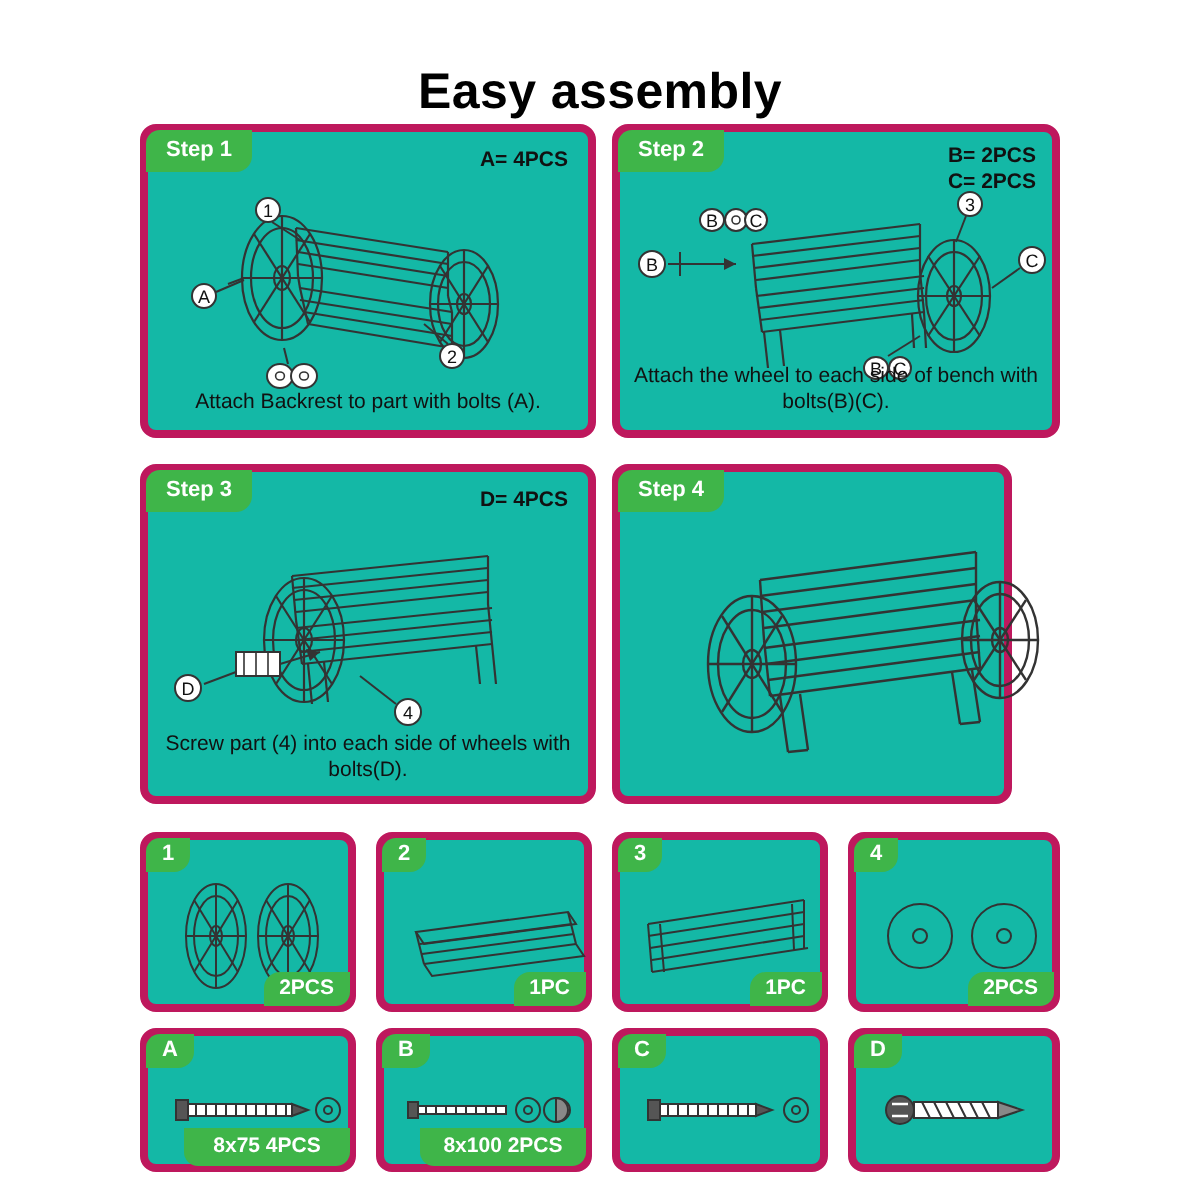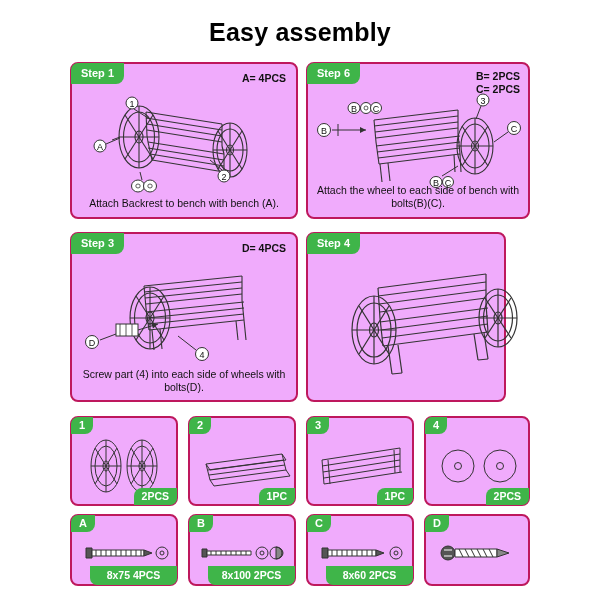--- a/index.html
+++ b/index.html
@@ -11,30 +11,30 @@
     overflow:hidden;
     position:relative;
   }
   .page{position:relative;width:600px;height:600px;}
 
   .title{
     text-align:center;
     font-size:25px;
     font-weight:bold;
     letter-spacing:.2px;
-    padding-top:18px;
+    padding-top:32px;
     color:#000;
   }
 
   
   .card{
     position:absolute;
-    border:2px solid #be185d;
+    border:4px solid #be185d;
     border-radius:8px;
-    background:#f0abfc;
+    background:#14b8a6;
     box-sizing:border-box;
   }
   .step-tab{
     position:absolute;
     top:-1px;left:-1px;
     background:#3fb549;
     color:#fff;
     font-size:11px;
     font-weight:bold;
     padding:4px 10px 5px 10px;
@@ -171,25 +171,25 @@
 
       <g>
         <ellipse cx="66" cy="98" rx="6.5" ry="6" fill="#fff" stroke="#333" stroke-width="1"></ellipse>
         <ellipse cx="66" cy="98" rx="2.2" ry="2" fill="none" stroke="#333" stroke-width=".8"></ellipse>
         <ellipse cx="78" cy="98" rx="6.5" ry="6" fill="#fff" stroke="#333" stroke-width="1"></ellipse>
         <ellipse cx="78" cy="98" rx="2.2" ry="2" fill="none" stroke="#333" stroke-width=".8"></ellipse>
         <line x1="70" y1="92" x2="68" y2="84" stroke="#333" stroke-width="1"></line>
       </g>
     </svg>
 
-    <div class="caption">Attach Backrest to bench with bench (A).</div>
+    <div class="caption">Attach Backrest to part with bolts (A).</div>
   </div>
 
   <div class="card" id="step2">
-    <div class="step-tab">Step 6</div>
+    <div class="step-tab">Step 2</div>
     <div class="qty-note" style="right:8px;top:6px;">
       <div>B= 2PCS</div>
       <div>C= 2PCS</div>
     </div>
 
     <svg width="224" height="110" viewBox="0 0 224 110" style="position:absolute;left:0;top:26px;">
       <g fill="none" stroke="#333" stroke-width="1.1">
 
         <path d="M66 30 L150 20"></path>
         <path d="M66 36 L150 26"></path>
@@ -470,21 +470,20 @@
     <svg width="108" height="36" viewBox="0 0 108 36" style="position:absolute;left:0;top:20px;">
       <g fill="none" stroke="#333" stroke-width="1">
         <path d="M14 12 h6 v10 h-6 z" fill="#555" stroke="#333"></path>
         <path d="M20 14 h48 v6 h-48 z" fill="#fff"></path>
         <path d="M24 14 v6 M29 14 v6 M34 14 v6 M39 14 v6 M44 14 v6 M49 14 v6 M54 14 v6 M59 14 v6 M64 14 v6"></path>
         <path d="M68 14 l8 3 l-8 3 z" fill="#555"></path>
         <circle cx="88" cy="17" r="6"></circle>
         <circle cx="88" cy="17" r="2"></circle>
       </g>
     </svg>
-    <div class="spec">8x60 2PCS</div>
   </div>
 
   <div class="card hw" id="hwD">
     <div class="letter">D</div>
     <svg width="106" height="36" viewBox="0 0 106 36" style="position:absolute;left:0;top:20px;">
       <g fill="none" stroke="#333" stroke-width="1">
         <circle cx="22" cy="17" r="7" fill="#555" stroke="#333"></circle>
         <path d="M18 14 h8 M18 20 h8" stroke="#fff" stroke-width="1.2"></path>
         <path d="M29 13 h42 v8 h-42 z" fill="#fff"></path>
         <path d="M33 13 l4 8 M39 13 l4 8 M45 13 l4 8 M51 13 l4 8 M57 13 l4 8 M63 13 l4 8"></path>

